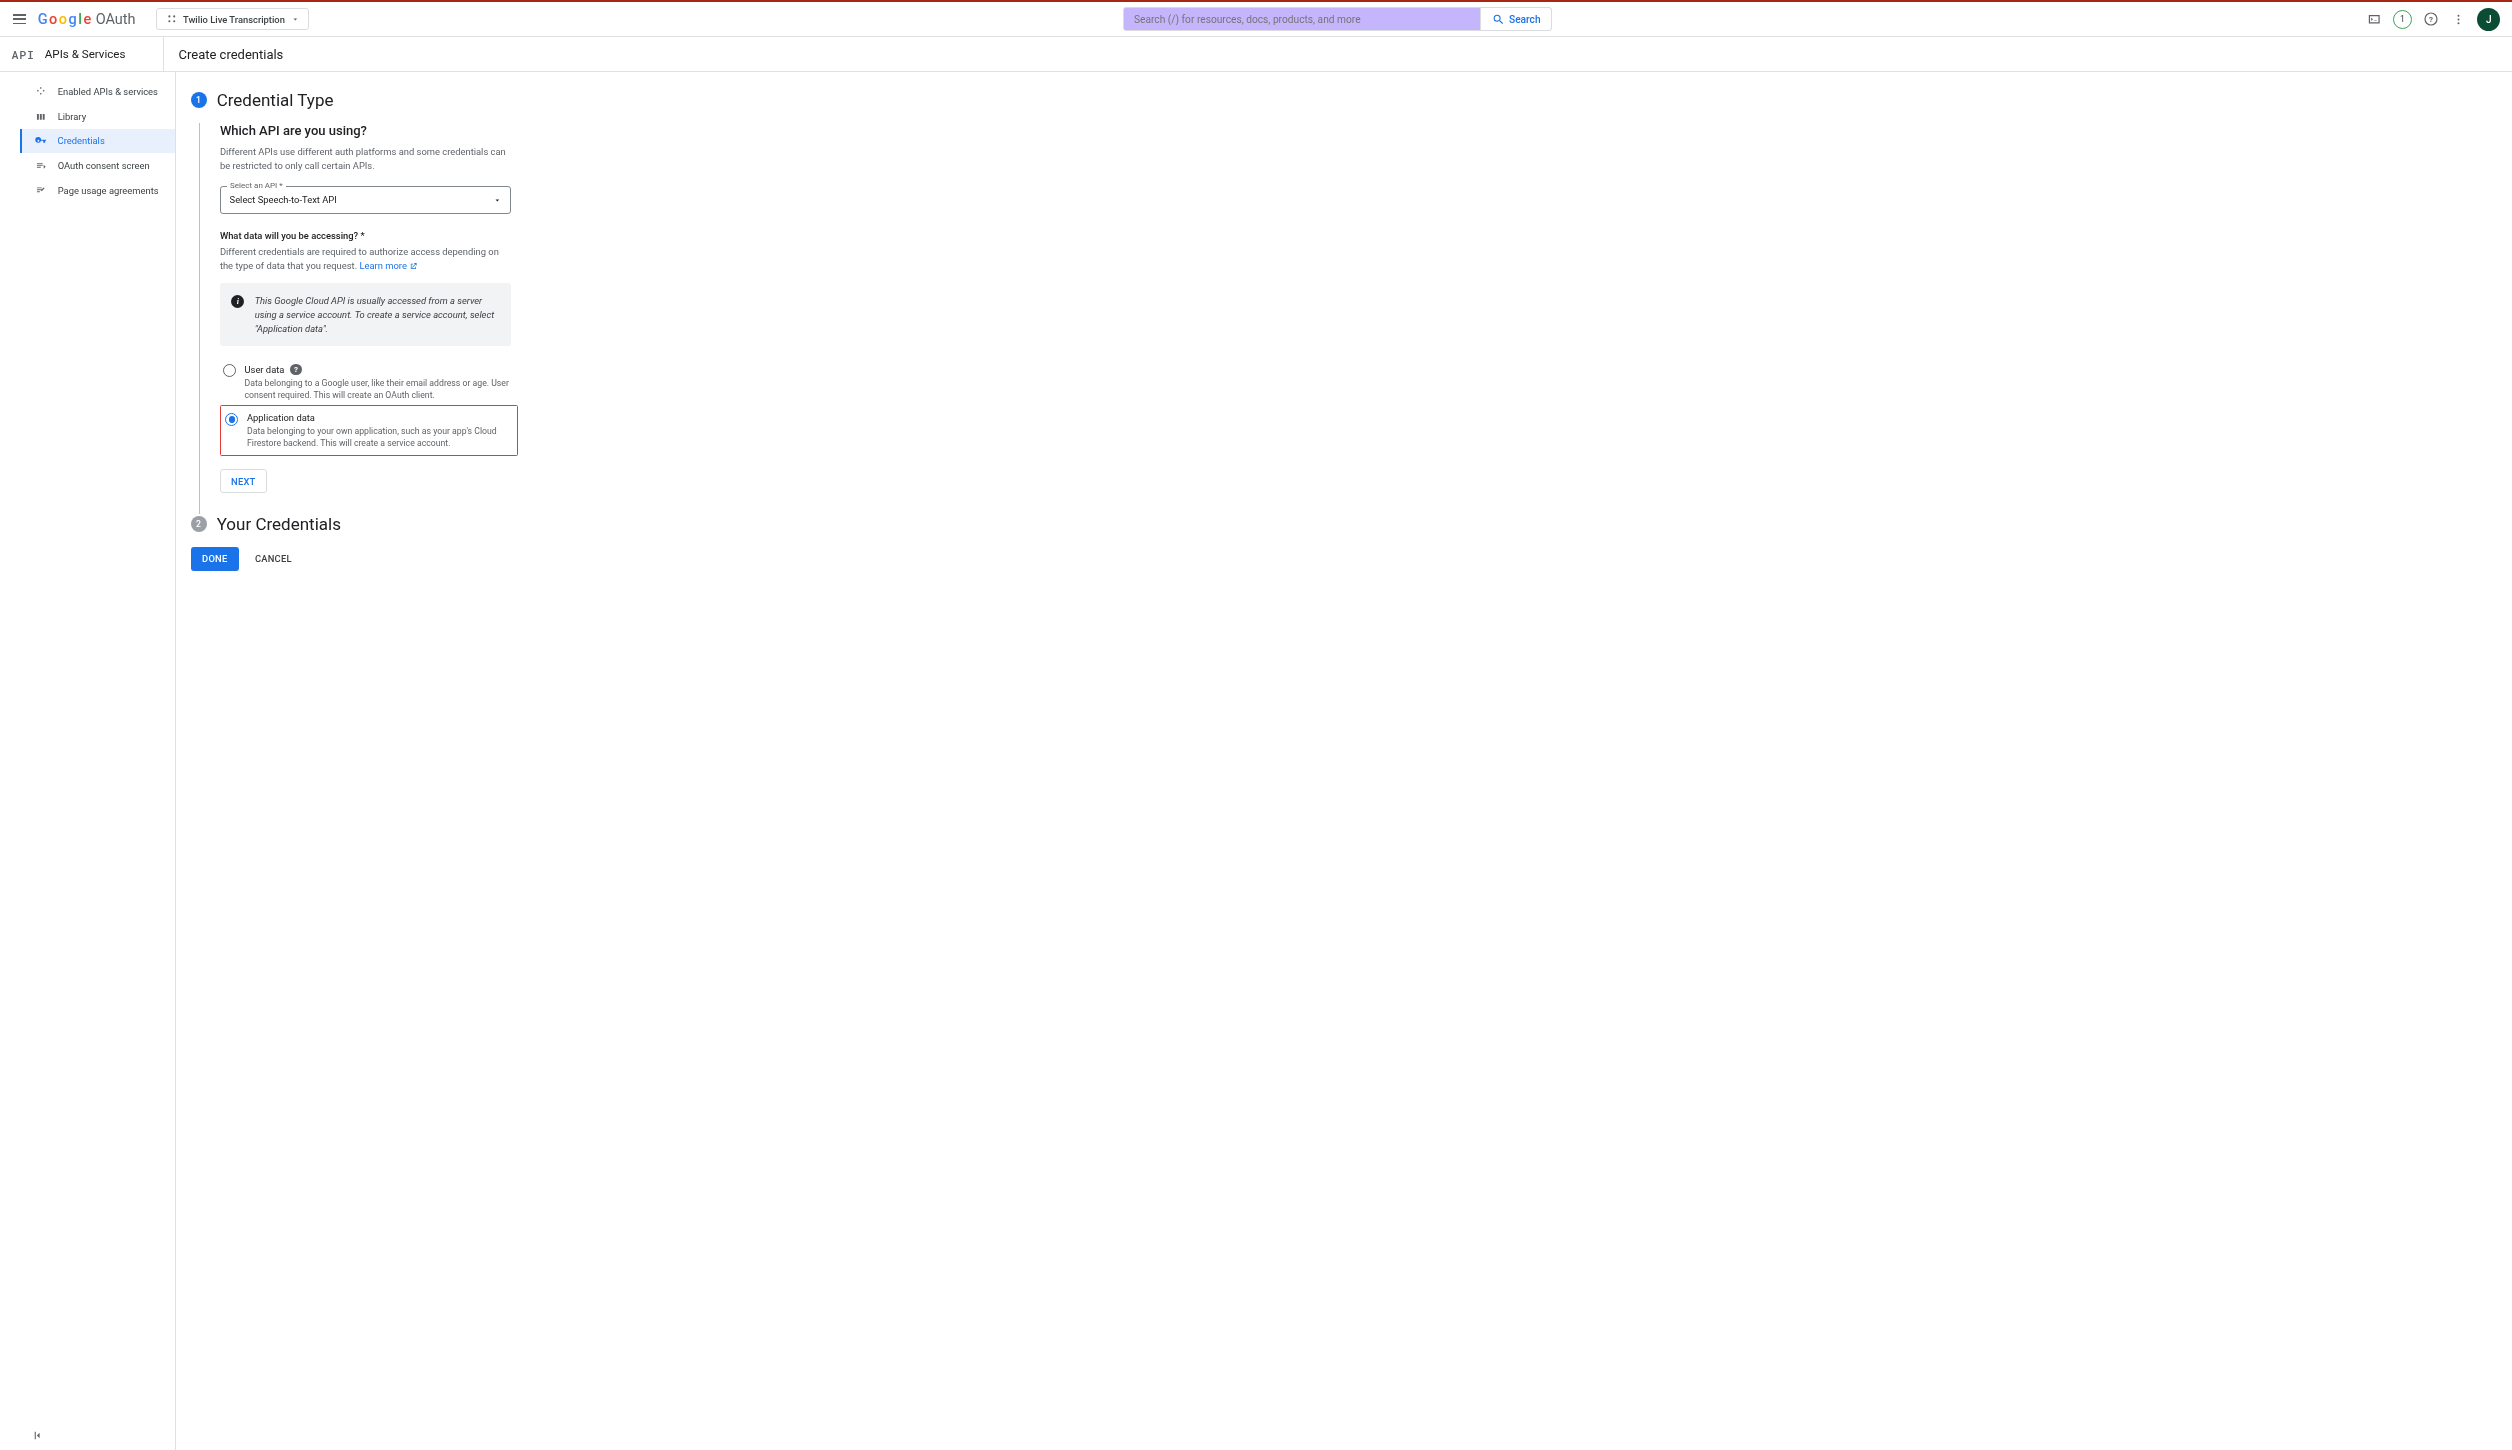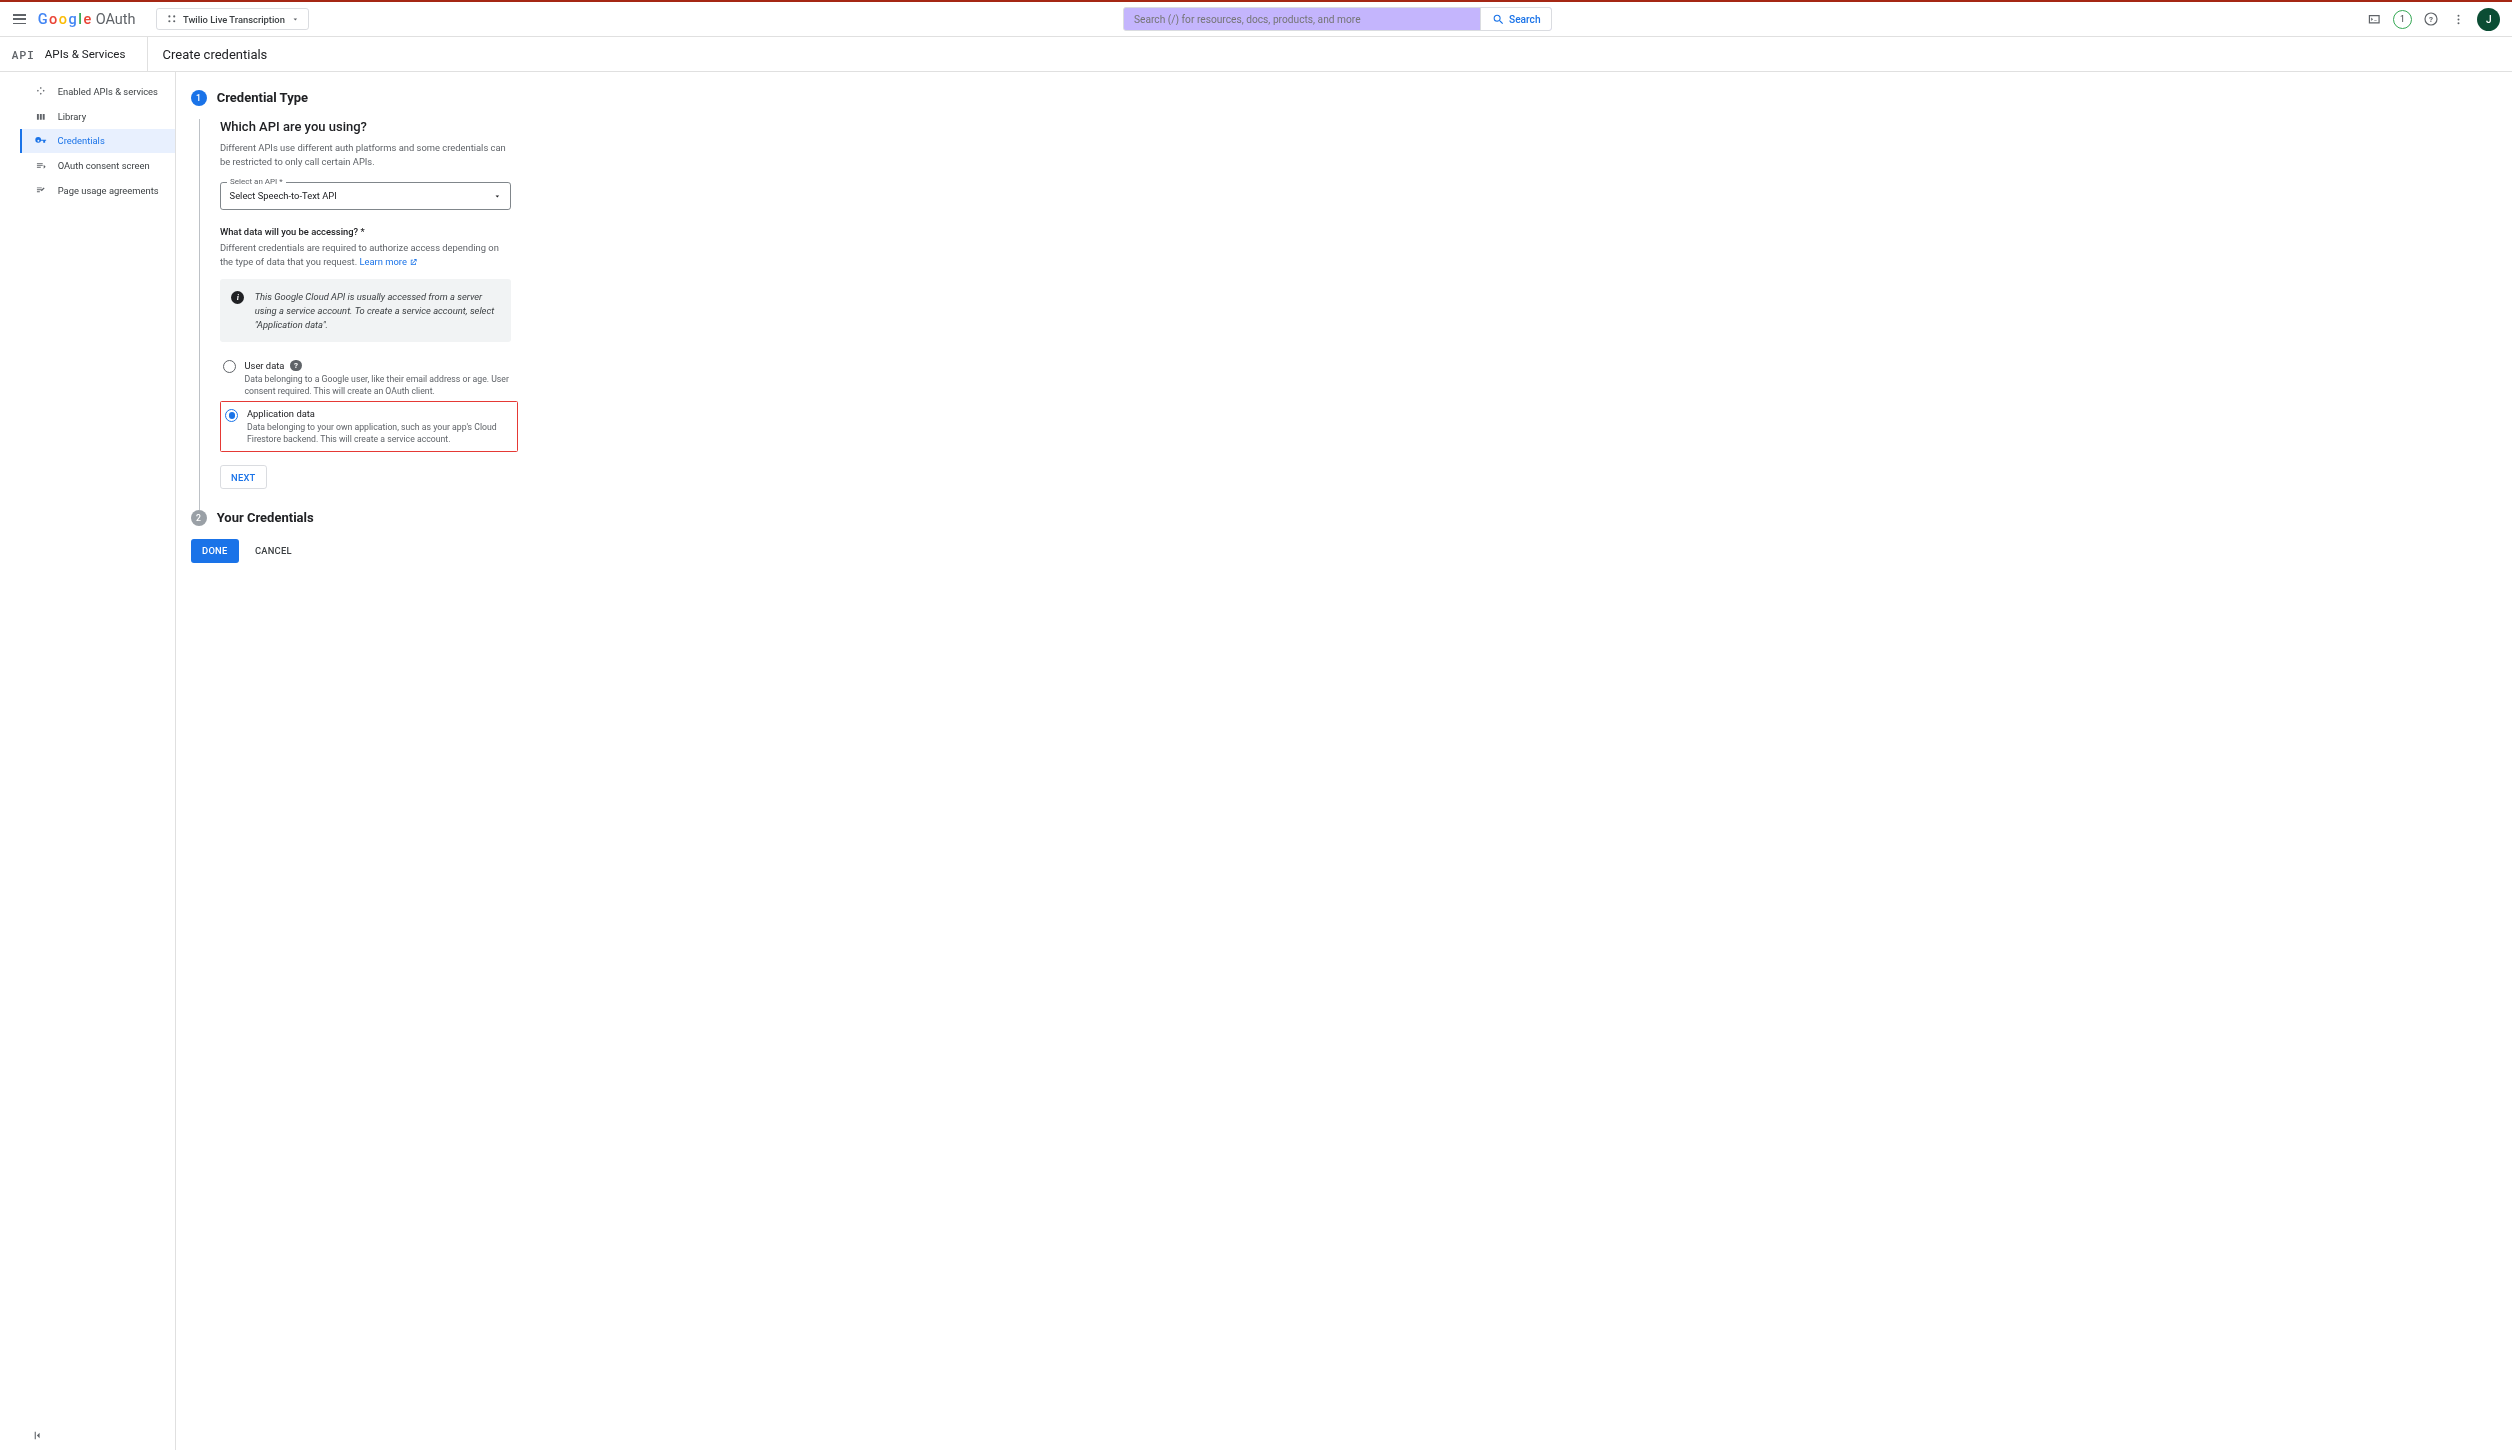--- a/index.html
+++ b/index.html
@@ -23,40 +23,40 @@
 .search-container { display: flex; width: 429px; border: 0.7px solid #dadce0; border-radius: 2.9px; overflow: hidden; background: #c4b5fd; }
 .search-input { flex: 1; border: none; background: transparent; padding: 5.8px 10.2px; font-size: 10.2px; outline: none; color: #5f6368; }
 .search-btn { display: flex; align-items: center; gap: 4.4px; padding: 0 10.2px; border-left: 0.7px solid #dadce0; background: #fff; color: #1a73e8; font-weight: 500; cursor: pointer; font-size: 10.2px; justify-content: center; }
 .header-actions { display: flex; align-items: center; gap: 10.2px; margin-left: auto; }
 .icon-btn { width: 17.4px; height: 17.4px; display: flex; align-items: center; justify-content: center; cursor: pointer; color: #5f6368; }
 .badge-circle { width: 19px; height: 19px; border: 1.1px solid #34a853; border-radius: 50%; display: flex; align-items: center; justify-content: center; font-size: 8.7px; color: #3c4043; }
 .avatar { width: 23px; height: 23px; border-radius: 50%; background: #0b4d34; color: #fff; display: flex; align-items: center; justify-content: center; font-size: 10.2px; font-weight: 500; }
 
 
 .subheader { display: flex; height: 35px; border-bottom: 0.7px solid #e0e0e0; }
-.subheader-left { width: 148px; display: flex; align-items: center; padding-left: 11.6px; gap: 10.2px; border-right: 0.7px solid #e0e0e0; }
+.subheader-left { width: 164px; display: flex; align-items: center; padding-left: 11.6px; gap: 10.2px; border-right: 0.7px solid #e0e0e0; }
 .api-icon-text { font-family: 'Roboto Mono', monospace; font-size: 11.6px; letter-spacing: 0.7px; color: #5f6368; font-weight: 500; }
 .subheader-left .title { font-size: 11.6px; color: #202124; }
 .subheader-right { display: flex; align-items: center; padding-left: 14.5px; font-size: 13px; color: #202124; }
 
 
 .layout { display: flex; min-height: calc(100vh - 72px); position: relative; margin-left: 20px; }
 .sidebar { width: 156px; border-right: 0.7px solid #e0e0e0; padding-top: 7.3px; position: relative; }
 .sidebar-item { display: flex; align-items: center; gap: 10.2px; padding: 6.5px 14.5px; font-size: 9.4px; color: #3c4043; cursor: pointer; }
 .sidebar-item.active { background: #e8f0fe; color: #1a73e8; border-left: 2.2px solid #1a73e8; padding-left: 12.4px; }
 .sidebar-item .nav-icon { width: 13px; display: flex; justify-content: center; color: #5f6368; }
 .sidebar-item.active .nav-icon { color: #1a73e8; }
 .collapse-btn { position: absolute; bottom: 8.7px; left: 11.6px; cursor: pointer; color: #5f6368; }
 
 
 .main { flex: 1; padding: 17.4px 14.5px; max-width: 552px; }
 .step-row { display: flex; align-items: center; gap: 10.2px; margin-bottom: 13px; }
 .step-num { width: 16px; height: 16px; border-radius: 50%; background: #1a73e8; color: #fff; display: flex; align-items: center; justify-content: center; font-size: 8.7px; font-weight: 500; }
 .step-num.gray { background: #9aa0a6; }
-.step-title { font-size: 13px; font-weight: 700; color: #202124; }
+.step-title { font-size: 17px; font-weight: 400; color: #202124; }
 .step-body { border-left: 0.7px solid #bdc1c6; margin-left: 8px; padding-left: 20.4px; padding-bottom: 20.4px; }
 
 .section-q { font-size: 13px; font-weight: 500; color: #202124; margin-bottom: 7.3px; }
 .helper-text { font-size: 9.4px; color: #5f6368; line-height: 1.5; max-width: 291px; }
 
 .field-wrap { position: relative; margin-top: 13px; width: 291px; }
 .field-label { position: absolute; top: -5.1px; left: 7.3px; background: #fff; padding: 0 2.9px; font-size: 8px; color: #5f6368; }
 .dropdown { width: 100%; border: 0.7px solid #80868b; border-radius: 2.9px; padding: 7.3px 8.7px; font-size: 9.4px; display: flex; justify-content: space-between; align-items: center; cursor: pointer; }
 
 .sub-q { font-size: 9.4px; font-weight: 500; color: #202124; margin-top: 16px; }

